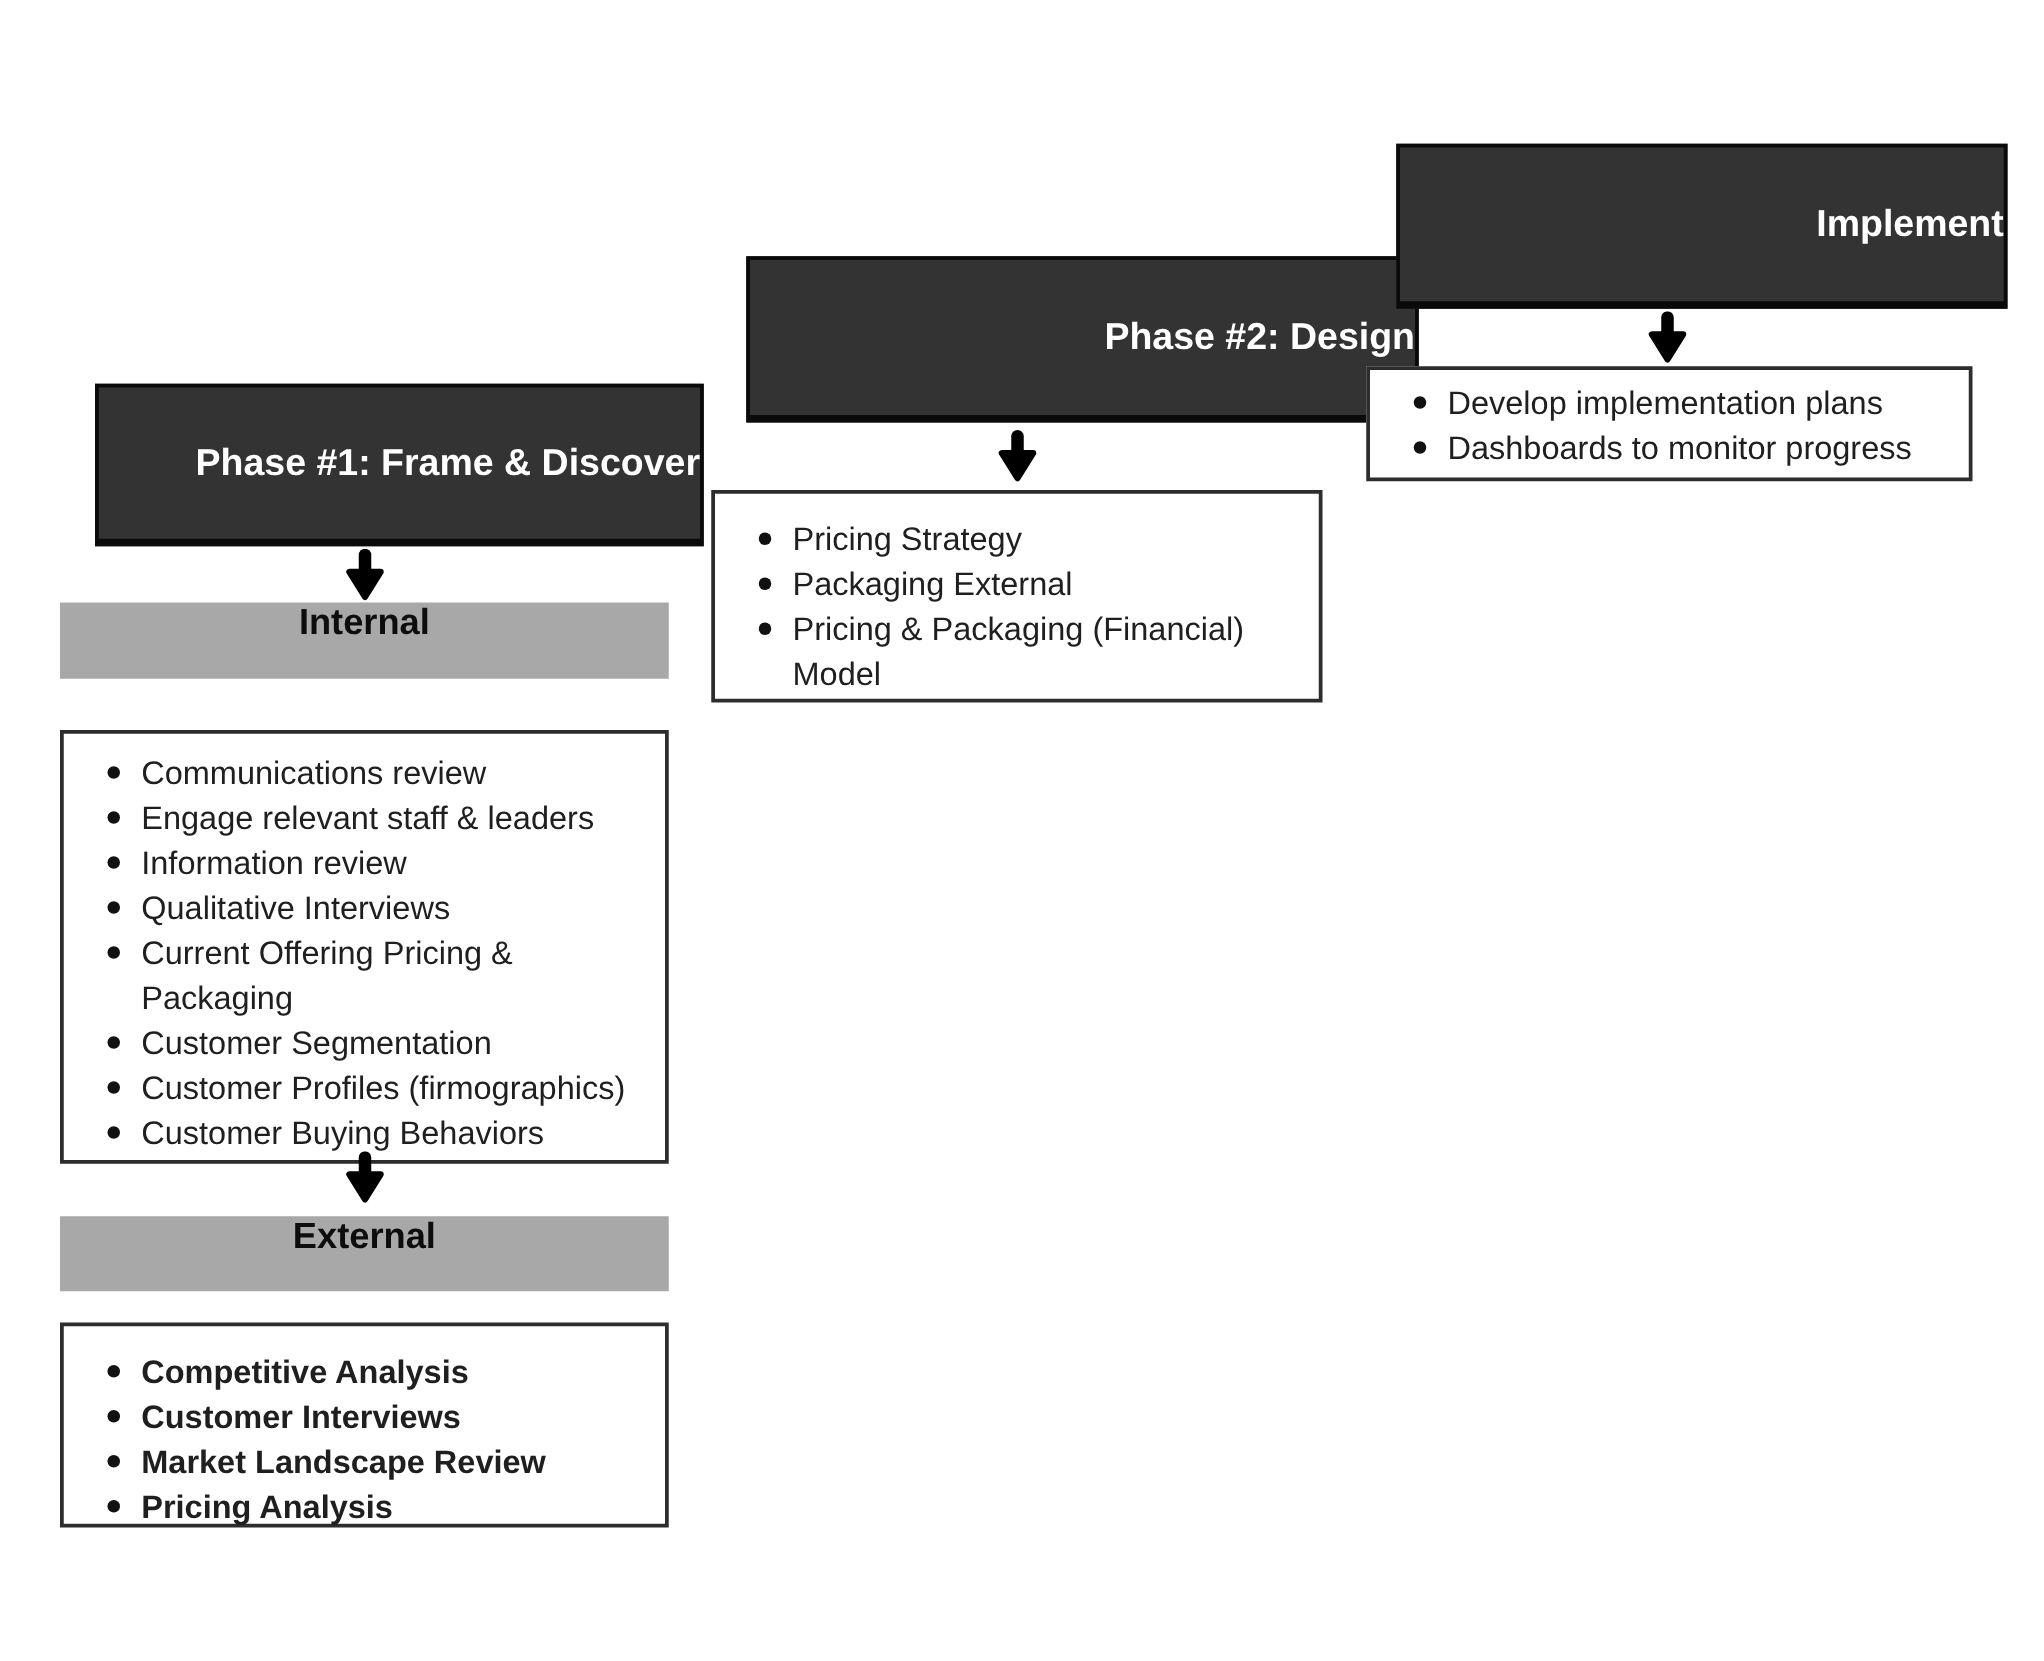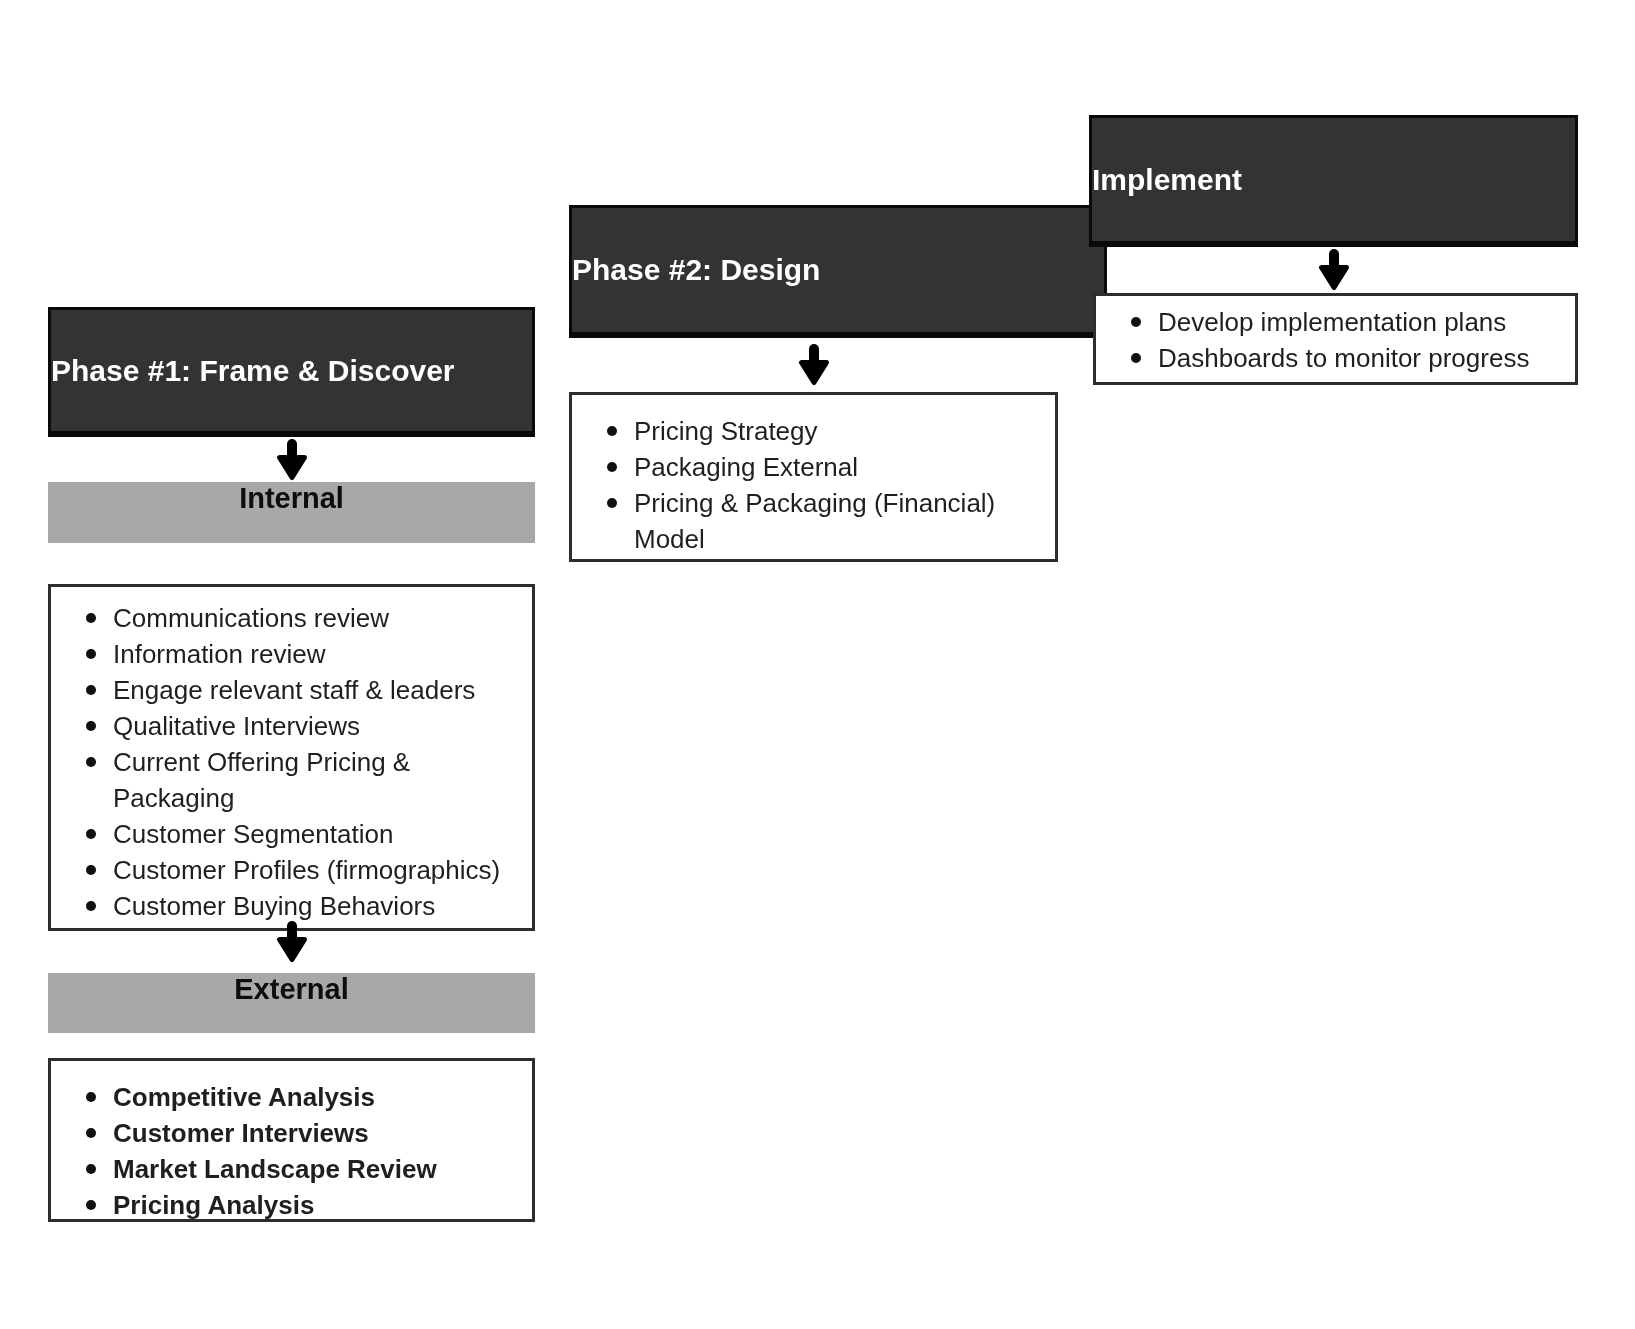--- a/index.html
+++ b/index.html
@@ -19,22 +19,23 @@
 
   .dark-box {
     background: #333333;
     border: 3px solid #0a0a0a;
     border-bottom-width: 6px;
     color: #ffffff;
     font-size: 30px;
     font-weight: 700;
     display: flex;
     align-items: center;
-    justify-content: flex-start;
+    justify-content: flex-end;
     text-align: center;
+    margin-left: 28px;
   }
   .gray-box {
     background: #a8a8a8;
     color: #0d0d0d;
     font-size: 29px;
     font-weight: 700;
     display: flex;
     justify-content: center;
     text-align: center;
   }
@@ -91,22 +92,22 @@
     </svg>
   </div>
 
   <div class="abs gray-box" style="left:48px; top:482px; width:487px; height:61px;">
     <span>Internal</span>
   </div>
 
   <div class="abs list-box pad13" style="left:48px; top:563px; width:487px; height:347px;margin-top:21px;">
     <ul>
       <li><span class="dot"></span><span class="li-text">Communications review</span></li>
+      <li><span class="dot"></span><span class="li-text">Engage relevant staff &amp; leaders</span></li>
       <li><span class="dot"></span><span class="li-text">Information review</span></li>
-      <li><span class="dot"></span><span class="li-text">Engage relevant staff &amp; leaders</span></li>
       <li><span class="dot"></span><span class="li-text">Qualitative Interviews</span></li>
       <li><span class="dot"></span><span class="li-text">Current Offering Pricing &amp;
 Packaging</span></li>
       <li><span class="dot"></span><span class="li-text">Customer Segmentation</span></li>
       <li><span class="dot"></span><span class="li-text">Customer Profiles (firmographics)</span></li>
       <li><span class="dot"></span><span class="li-text">Customer Buying Behaviors</span></li>
     </ul>
   </div>
 
   <div class="abs arrow-wrap" style="left:48px; top:910px; width:487px; height:63px;">

